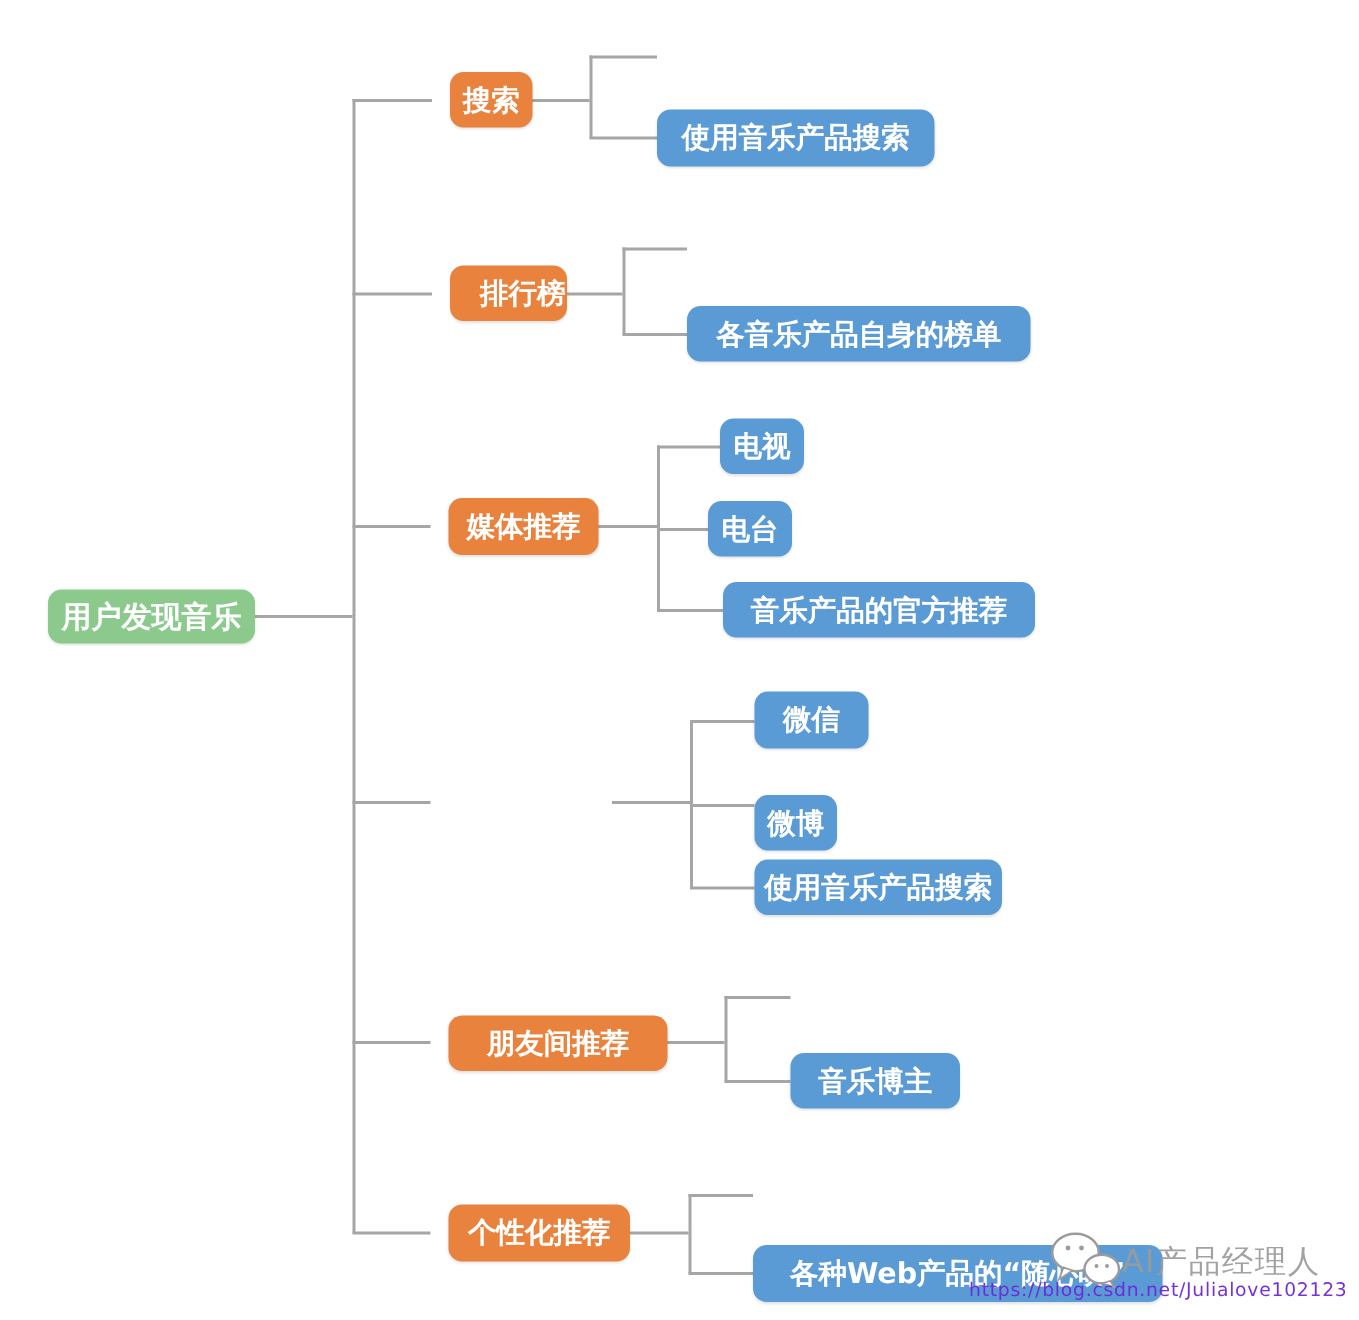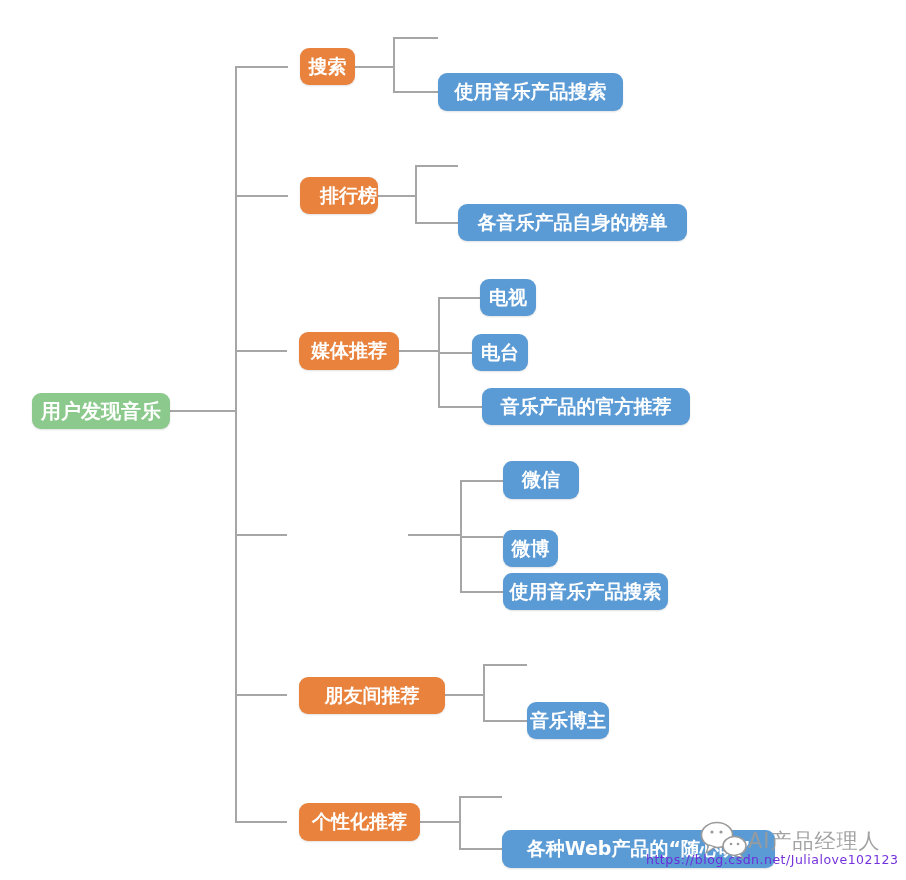--- a/index.html
+++ b/index.html
@@ -98,21 +98,21 @@
   <div class="node leaf" style="left:458px;top:204px;width:229px;height:37px;">各音乐产品自身的榜单</div>
 
   <div class="node leaf" style="left:480px;top:279px;width:56px;height:37px;">电视</div>
   <div class="node leaf" style="left:472px;top:334px;width:56px;height:37px;">电台</div>
   <div class="node leaf" style="left:482px;top:388px;width:208px;height:37px;">音乐产品的官方推荐</div>
 
   <div class="node leaf" style="left:503px;top:461px;width:76px;height:38px;text-align:right;">微信</div>
   <div class="node leaf" style="left:503px;top:518px;width:55px;height:37px;margin-top:12px;">微博</div>
   <div class="node leaf" style="left:503px;top:573px;width:165px;height:37px;">使用音乐产品搜索</div>
 
-  <div class="node leaf" style="left:527px;top:702px;width:82px;height:37px;">音乐博主</div>
+  <div class="node leaf" style="left:527px;top:702px;width:113px;height:37px;">音乐博主</div>
 
   <div class="node leaf" style="left:502px;top:830px;width:273px;height:38px;">各种Web产品的“随心听”</div>
 
   <div id="watermark">
     <svg id="wm-icon" viewBox="0 0 48 38" xmlns="http://www.w3.org/2000/svg">
       <ellipse cx="17" cy="14" rx="15.5" ry="12.5" fill="#ffffff" stroke="#9b9b9b" stroke-width="1.6"></ellipse>
       <path d="M9 24 L6 32 L15 26 Z" fill="#ffffff" stroke="#9b9b9b" stroke-width="1.2"></path>
       <ellipse cx="34.5" cy="25" rx="11.5" ry="9.5" fill="#ffffff" stroke="#9b9b9b" stroke-width="1.6"></ellipse>
       <path d="M40 33 L43 37 L35 34.5 Z" fill="#ffffff" stroke="#9b9b9b" stroke-width="1.2"></path>
       <circle cx="12" cy="11" r="1.6" fill="#9b9b9b"></circle>

